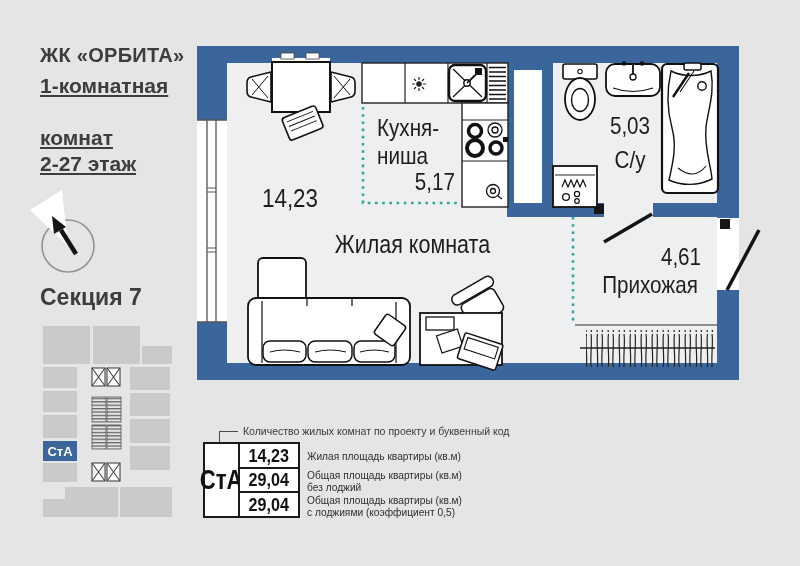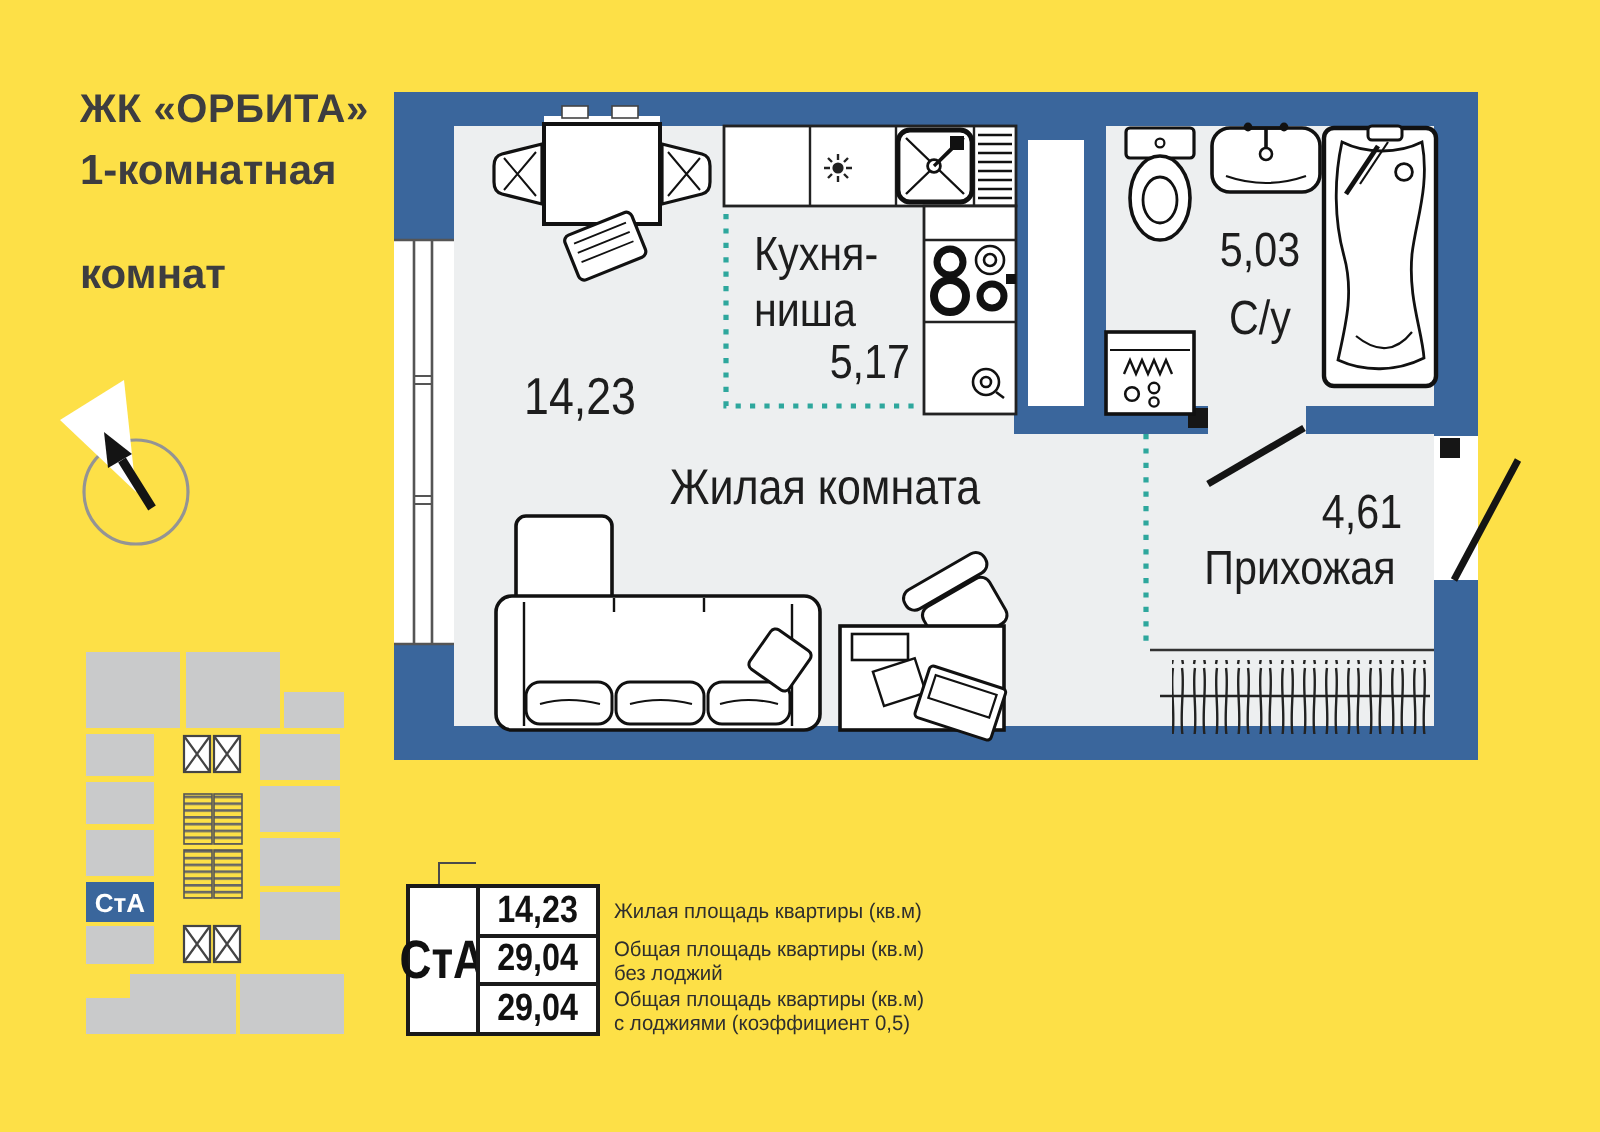--- a/index.html
+++ b/index.html
@@ -1,20 +1,20 @@
 <!DOCTYPE html>
 <html><head>
 <meta charset="utf-8">
 <style>
   html,body{margin:0;padding:0;background:#fff;}
-  .stage{position:relative;width:800px;height:566px;background:#fde047;overflow:hidden;
+  .stage{position:relative;width:800px;height:566px;background:#e5e5e5;overflow:hidden;
          font-family:"Liberation Sans", sans-serif;}
   .abs{position:absolute;}
   .hdr-complex{left:40px;top:44px;font-size:20px;font-weight:700;color:#3d3d40;letter-spacing:.3px;}
-  .hdr-line{left:40px;font-size:21px;font-weight:700;color:#3d3d40;}
+  .hdr-line{left:40px;font-size:21px;font-weight:700;color:#3d3d40;text-decoration:underline;}
   .section-title{left:40px;top:284px;font-size:23px;font-weight:700;color:#3d3d40;}
   .north-label{left:48px;top:194px;font-size:18px;color:#3a3a3a;}
   .plan-label{color:#1d1d1d;transform:scaleX(.86);transform-origin:center;text-align:center;white-space:nowrap;}
   .plan-label.left{transform-origin:left center;text-align:left;}
   .plan-label.right{transform-origin:right center;text-align:right;}
   .lg-box{box-sizing:border-box;border:2.5px solid #1a1a1a;background:#fff;display:flex;align-items:center;justify-content:center;}
   .lg-code{font-size:27px;font-weight:700;color:#111;transform:scaleX(.82);}
   .lg-val{font-size:19px;font-weight:700;color:#111;transform:scaleX(.85);}
   .lg-desc{font-size:10.5px;line-height:12px;color:#2e2e2e;transform:scaleX(.97);transform-origin:left center;}
   .lg-note{font-size:10.5px;color:#3a3a3a;white-space:nowrap;}
@@ -22,31 +22,33 @@
   .vline{background:#4a4a4a;width:1.4px;}
 </style>
 </head>
 <body>
 
 <div class="stage">
 
   <div class="abs hdr-complex">ЖК «ОРБИТА»</div>
   <div class="abs hdr-line" style="top:74px">1-комнатная</div>
   <div class="abs hdr-line" style="top:126px">комнат</div>
+  <div class="abs hdr-line" style="top:152px">2-27 этаж</div>
 
   <div class="abs north-label">С</div>
   <svg class="abs" style="left:28px;top:188px" width="90" height="95" viewBox="28 188 90 95">
     <circle cx="68" cy="246" r="26" fill="none" stroke="#949494" stroke-width="1.6"></circle>
     <polygon points="68,246 30,210 62,190" fill="#ffffff"></polygon>
     <g>
       <line x1="76" y1="254" x2="61" y2="230" stroke="#141414" stroke-width="4.5"></line>
       <polygon points="52,216 66,227 54,234" fill="#141414"></polygon>
     </g>
   </svg>
 
+  <div class="abs section-title">Секция 7</div>
 
   <svg class="abs" style="left:28px;top:316px" width="150" height="206" viewBox="28 316 150 206">
     <defs>
       <pattern id="stairsPat" width="14" height="3.4" patternUnits="userSpaceOnUse">
         <rect width="14" height="1.3" fill="#666"></rect>
       </pattern>
     </defs>
     <g fill="#c9cacb">
       <rect x="43" y="326" width="47" height="38"></rect>
       <rect x="93" y="326" width="47" height="38"></rect>
@@ -258,20 +260,21 @@
   <div class="abs plan-label left" style="left:377px;top:114px;font-size:24px">Кухня-</div>
   <div class="abs plan-label left" style="left:377px;top:142px;font-size:24px">ниша</div>
   <div class="abs plan-label right" style="left:390px;top:168px;width:65px;font-size:24px">5,17</div>
   <div class="abs plan-label" style="left:598px;top:112px;width:64px;font-size:24px">5,03</div>
   <div class="abs plan-label" style="left:598px;top:146px;width:64px;font-size:24px">С/у</div>
   <div class="abs plan-label" style="left:649px;top:243px;width:64px;font-size:24px">4,61</div>
   <div class="abs plan-label" style="left:590px;top:271px;width:120px;font-size:24px">Прихожая</div>
 
   <div class="abs vline" style="left:219px;top:431px;height:12px"></div>
   <div class="abs hline" style="left:219px;top:431px;width:19px"></div>
+  <div class="abs lg-note" style="left:243px;top:425px">Количество жилых комнат по проекту и буквенный код</div>
 
   <div class="abs lg-box" style="left:203px;top:442px;width:37px;height:76px">
     <span class="lg-code">СтА</span>
   </div>
   <div class="abs lg-box" style="left:237.5px;top:442px;width:62px;height:27px">
     <span class="lg-val">14,23</span>
   </div>
   <div class="abs lg-box" style="left:237.5px;top:466.5px;width:62px;height:27px">
     <span class="lg-val">29,04</span>
   </div>

